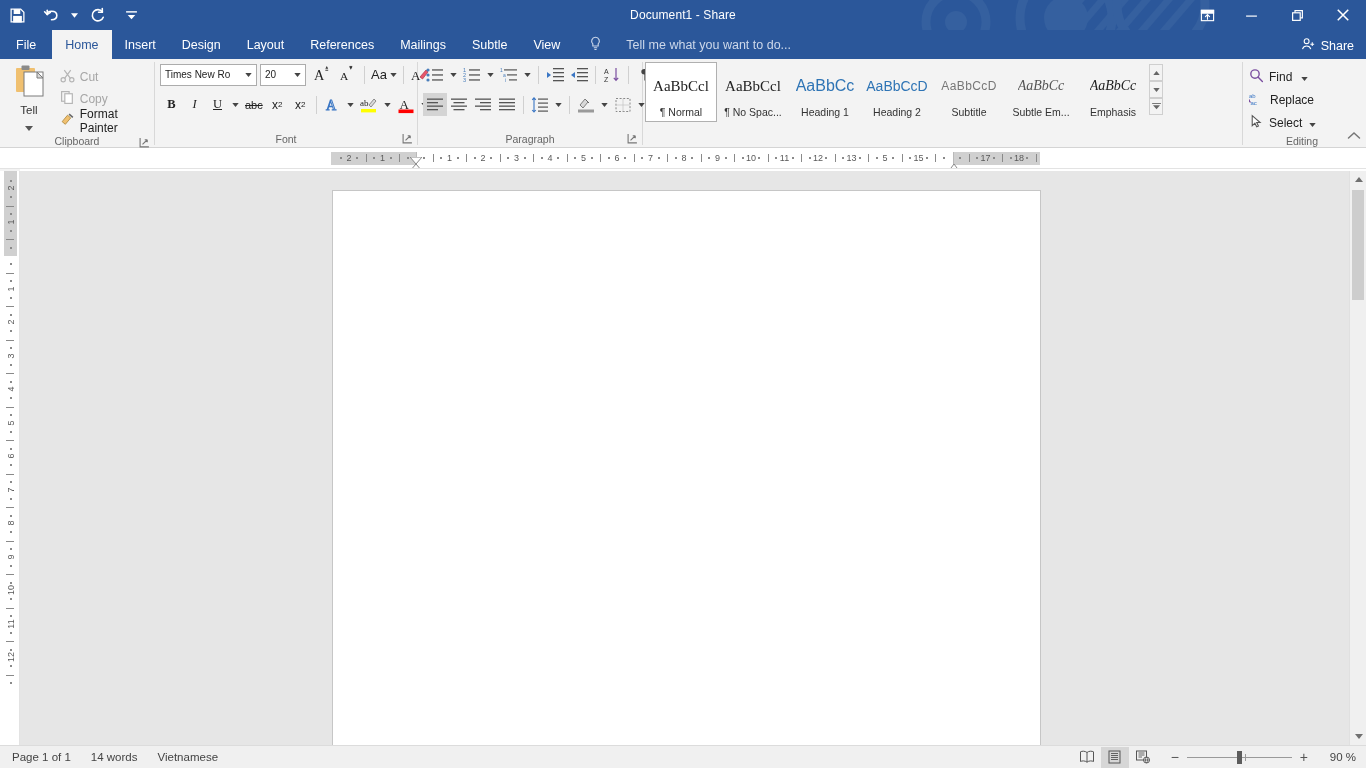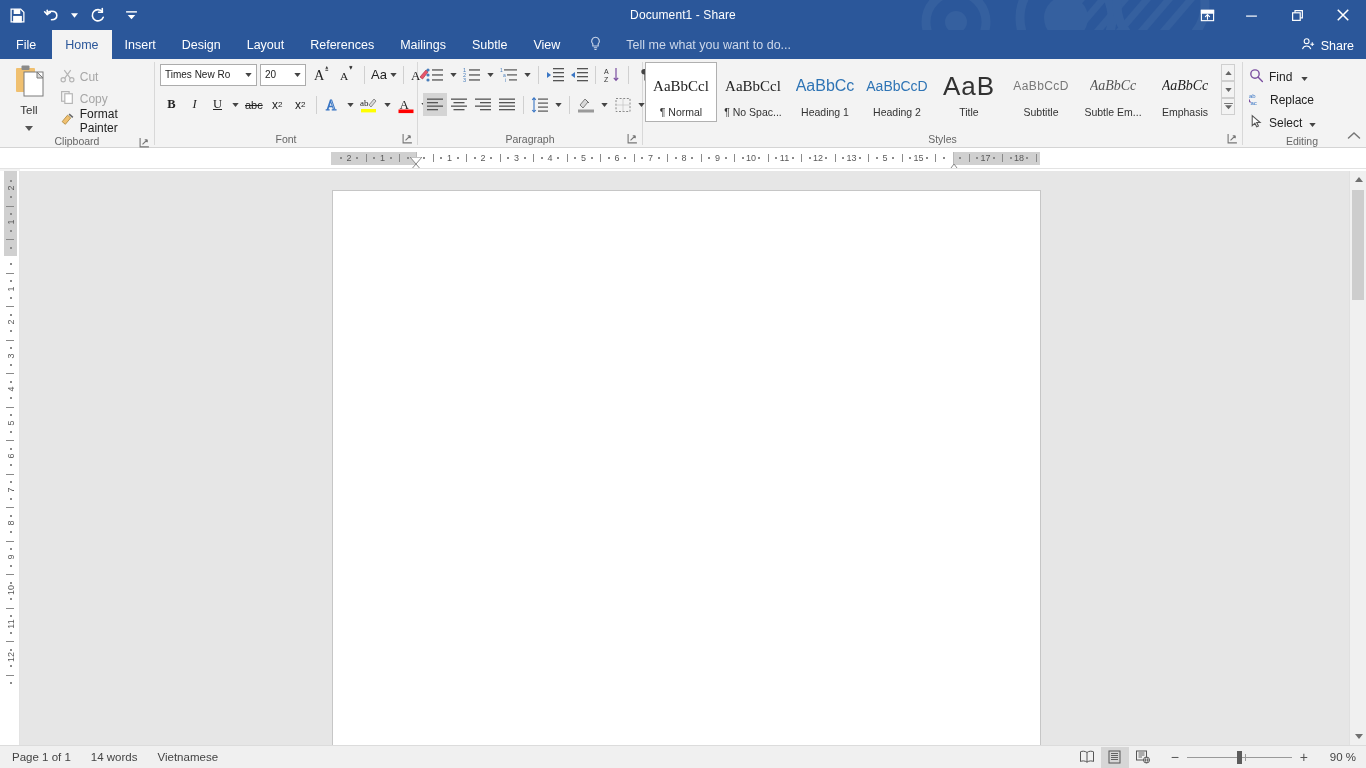--- a/index.html
+++ b/index.html
@@ -692,24 +692,20 @@
           </div>
           <div class="style-item">
             <div class="style-prev" style="font-size:16px;color:#2e74b5;">AaBbCc</div>
             <div class="style-name">Heading 1</div>
           </div>
           <div class="style-item">
             <div class="style-prev" style="font-size:14px;color:#2e74b5;">AaBbCcD</div>
             <div class="style-name">Heading 2</div>
           </div>
           <div class="style-item">
-            <div class="style-prev" style="font-size:26px;color:#323232;font-weight:300;letter-spacing:1px;">AaB</div>
-            <div class="style-name">Title</div>
-          </div>
-          <div class="style-item">
             <div class="style-prev" style="font-size:12px;color:#777;letter-spacing:.4px;">AaBbCcD</div>
             <div class="style-name">Subtitle</div>
           </div>
           <div class="style-item">
             <div class="style-prev" style="font-family:'Liberation Serif',serif;font-style:italic;font-size:14px;color:#555;">AaBbCc</div>
             <div class="style-name">Subtle Em...</div>
           </div>
           <div class="style-item">
             <div class="style-prev" style="font-family:'Liberation Serif',serif;font-style:italic;font-size:14px;color:#222;">AaBbCc</div>
             <div class="style-name">Emphasis</div>
@@ -726,29 +722,20 @@
                 <path d="M0 0 L8 0 L4 5Z" fill="#666"></path>
               </svg>
           </div>
           <div class="ss-btn">
             <svg width="9" height="7" viewBox="0 0 10 8">
                 <rect x="0" y="0" width="10" height="1" fill="#666"></rect>
                 <path d="M1 2.5 L9 2.5 L5 7Z" fill="#666"></path>
               </svg>
           </div>
         </div>
-      </div>
-      <div class="group-label">
-        <span>Styles</span>
-        <span class="dialog-launcher">
-          <svg width="11" height="11" viewBox="0 0 10 10" fill="none" stroke="#777" stroke-width="1">
-            <path d="M1 1 L1 9 L9 9"></path>
-              <path d="M3.2 6.8 L7.5 2.5 M7.5 2.5 L5.2 2.5 M7.5 2.5 L7.5 4.8"></path>
-          </svg>
-        </span>
       </div>
     </div>
     <div class="gsep"></div>
 
     <div class="group g-edit">
       <div class="group-body">
         <div class="edit-items">
           <div class="edit-item">
             <span>
               <svg width="15" height="15" viewBox="0 0 14 14" fill="none" stroke="#7b4fa0" stroke-width="1.3">

